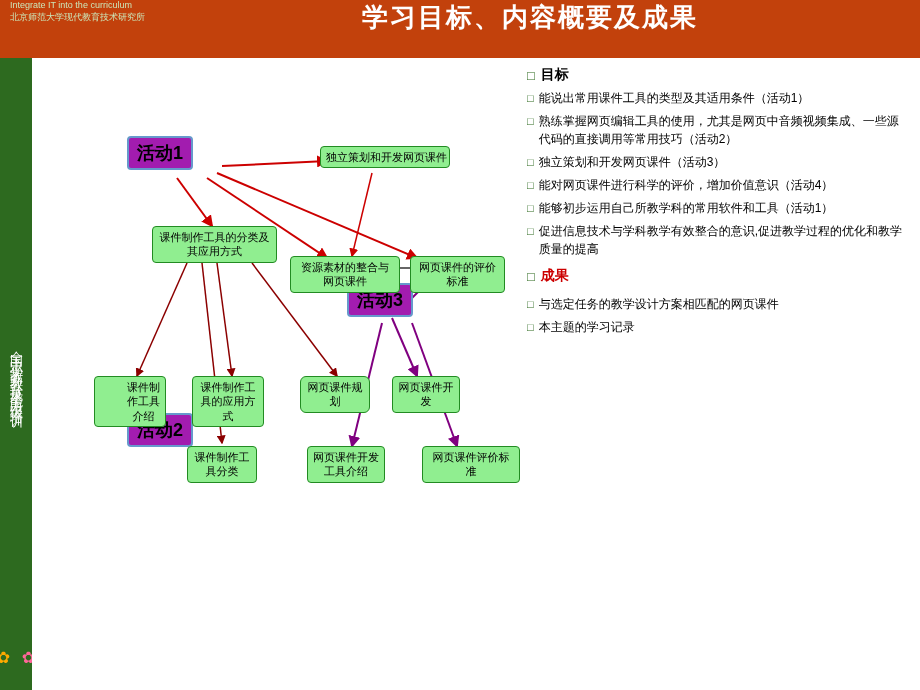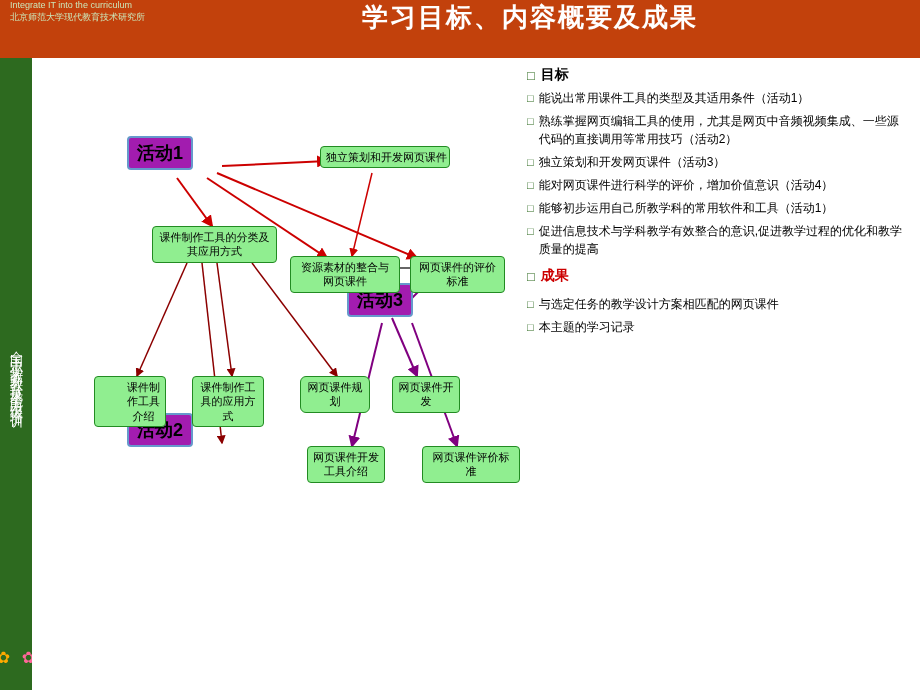--- a/index.html
+++ b/index.html
@@ -275,20 +275,21 @@
       <div class="node node-wide" style="left:378px; top:198px; width:95px;">网页课件的评价标准</div>
 
       <div class="node node-wide" style="left:258px; top:198px; width:110px;">资源素材的整合与网页课件</div>
 
       <div class="node node-wide" style="left:62px; top:318px; width:72px;padding-left:32px;">课件制作工具介绍</div>
 
       <div class="node node-wide" style="left:160px; top:318px; width:72px;">课件制作工具的应用方式</div>
 
       <div class="node node-wide" style="left:268px; top:318px; width:70px;border-radius:6px;">网页课件规划</div>
 
+      <div class="node node-wide" style="left:155px; top:388px; width:70px;">课件制作工具分类</div>
 
       <div class="node node-wide" style="left:275px; top:388px; width:78px;">网页课件开发工具介绍</div>
 
       <div class="node node-wide" style="left:360px; top:318px; width:68px;">网页课件开发</div>
 
       <div class="node node-wide" style="left:390px; top:388px; width:98px;">网页课件评价标准</div>
 
     </div>
 
     <div class="text-area">

